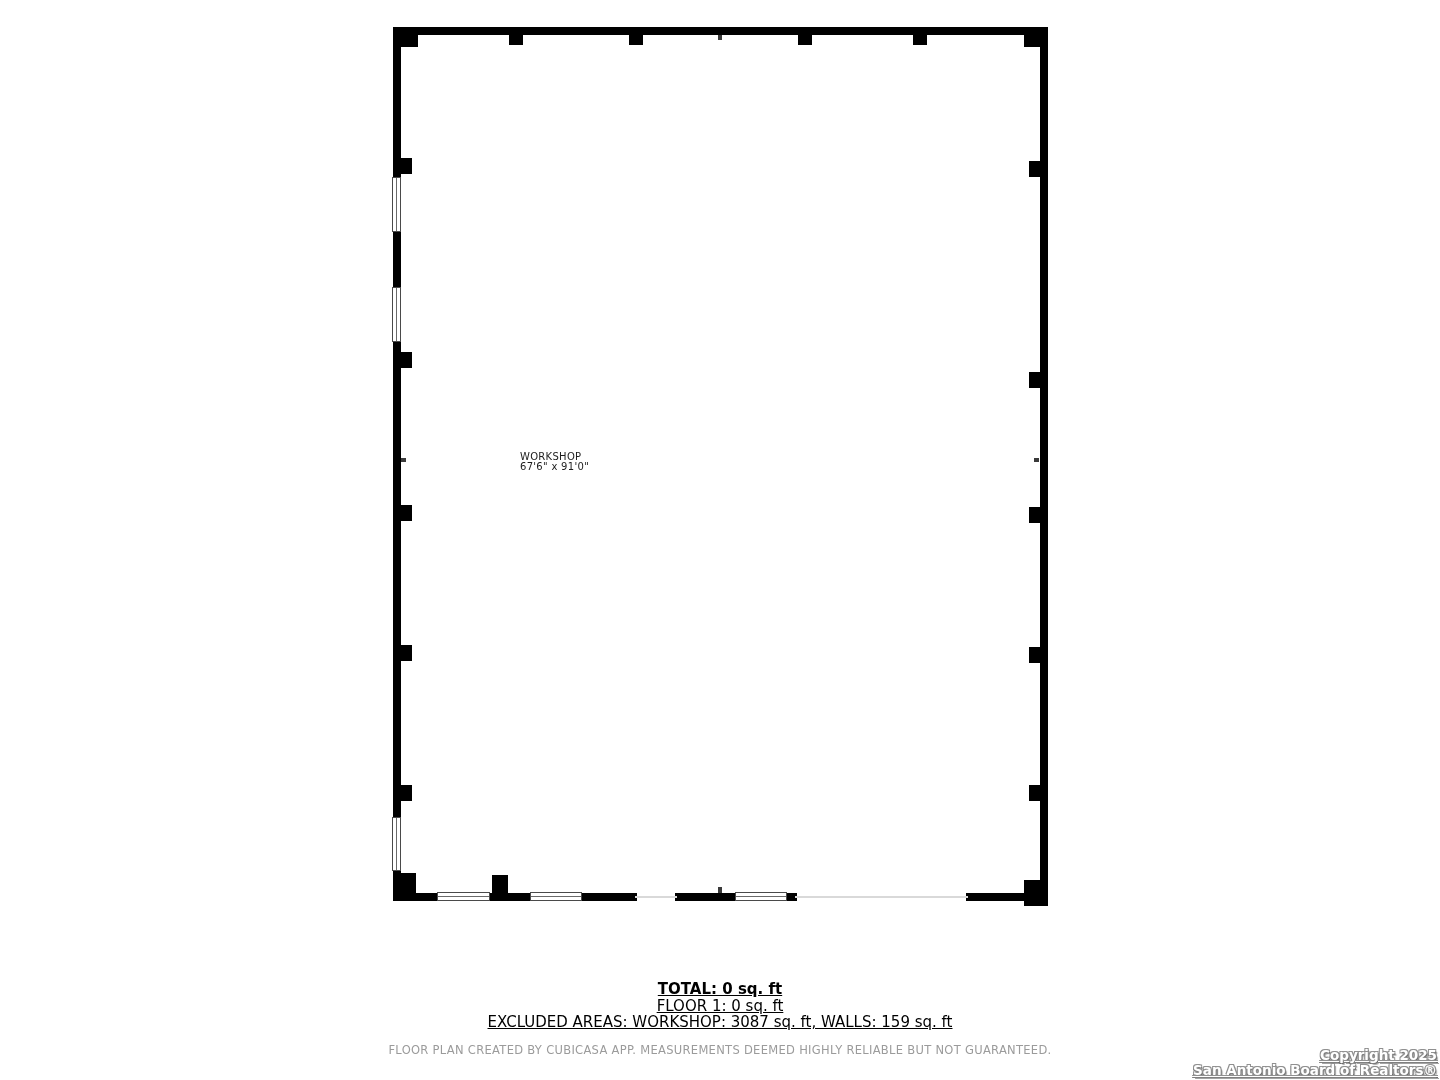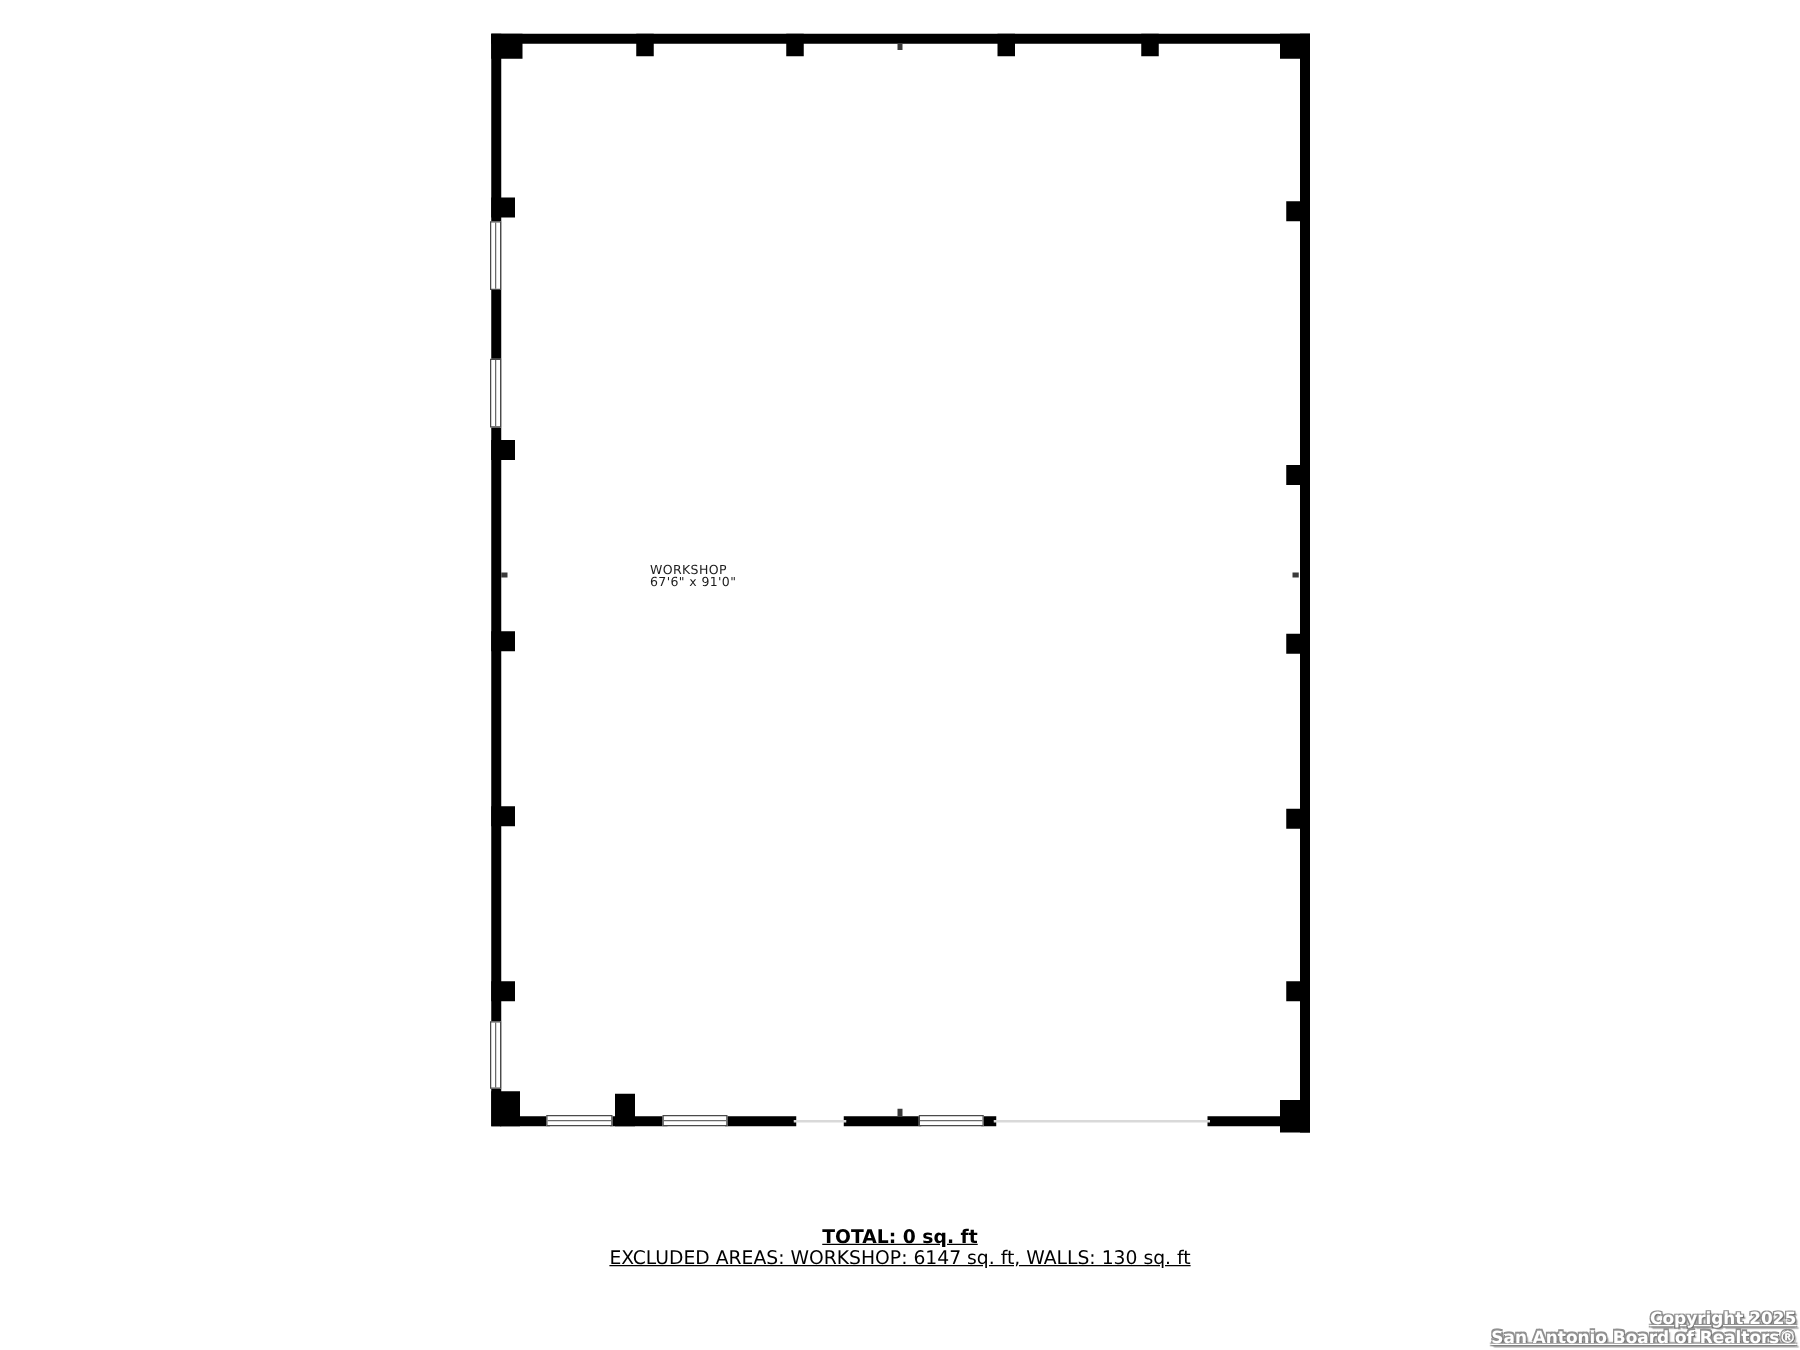--- a/index.html
+++ b/index.html
@@ -119,22 +119,24 @@
   <div class="win-h" style="left:530px; width:52px;"></div>
   <div class="win-h" style="left:735px; width:52px;"></div>
 
   <div class="room-label">
     <div>WORKSHOP</div>
     <div>67'6" x 91'0"</div>
   </div>
 
   <div class="summary">
     <div class="total">TOTAL: 0 sq. ft</div>
-    <div>EXCLUDED AREAS: WORKSHOP: 6147 sq. ft, WALLS: 130 sq. ft</div>
+    <div>FLOOR 1: 0 sq. ft</div>
+    <div>EXCLUDED AREAS: WORKSHOP: 3087 sq. ft, WALLS: 159 sq. ft</div>
   </div>
 
+  <div class="disclaimer">FLOOR PLAN CREATED BY CUBICASA APP. MEASUREMENTS DEEMED HIGHLY RELIABLE BUT NOT GUARANTEED.</div>
 
   <div class="watermark">
     <div>Copyright 2025</div>
     <div>San Antonio Board of Realtors®</div>
   </div>
 
 </div>
 
 </body></html>

